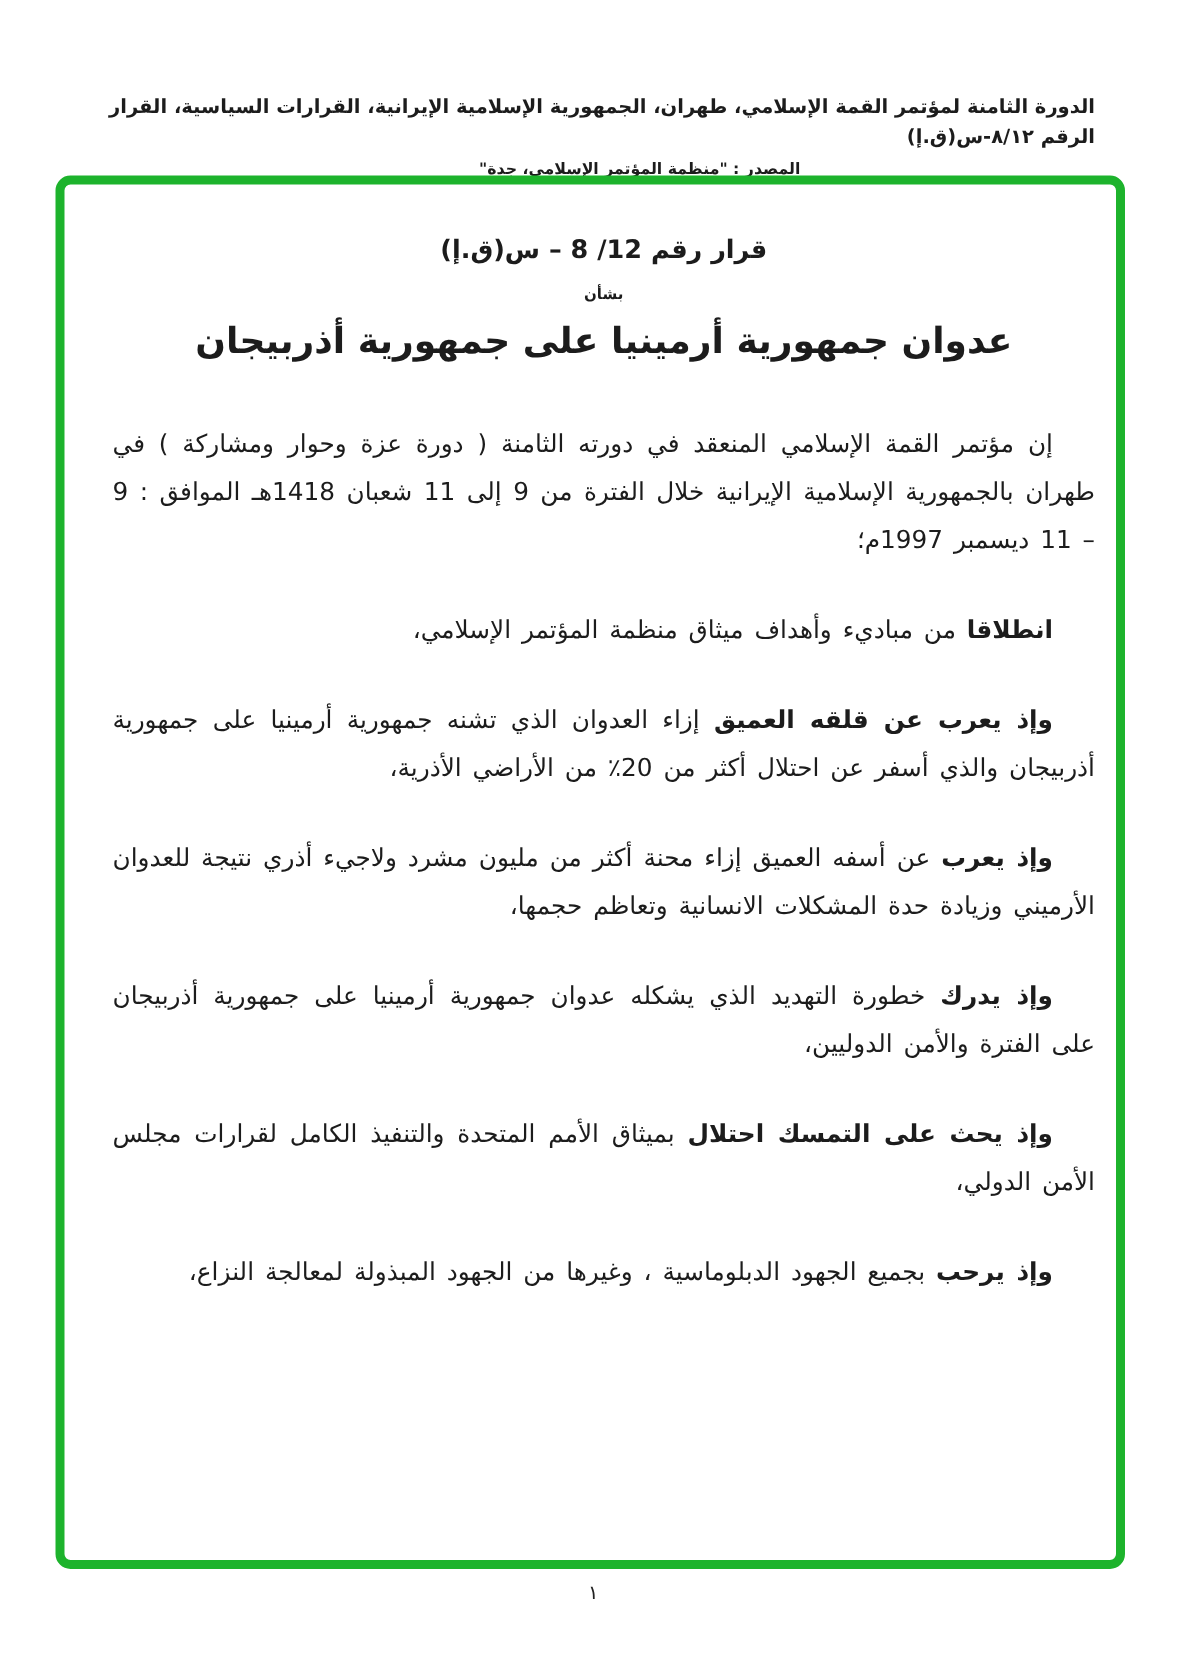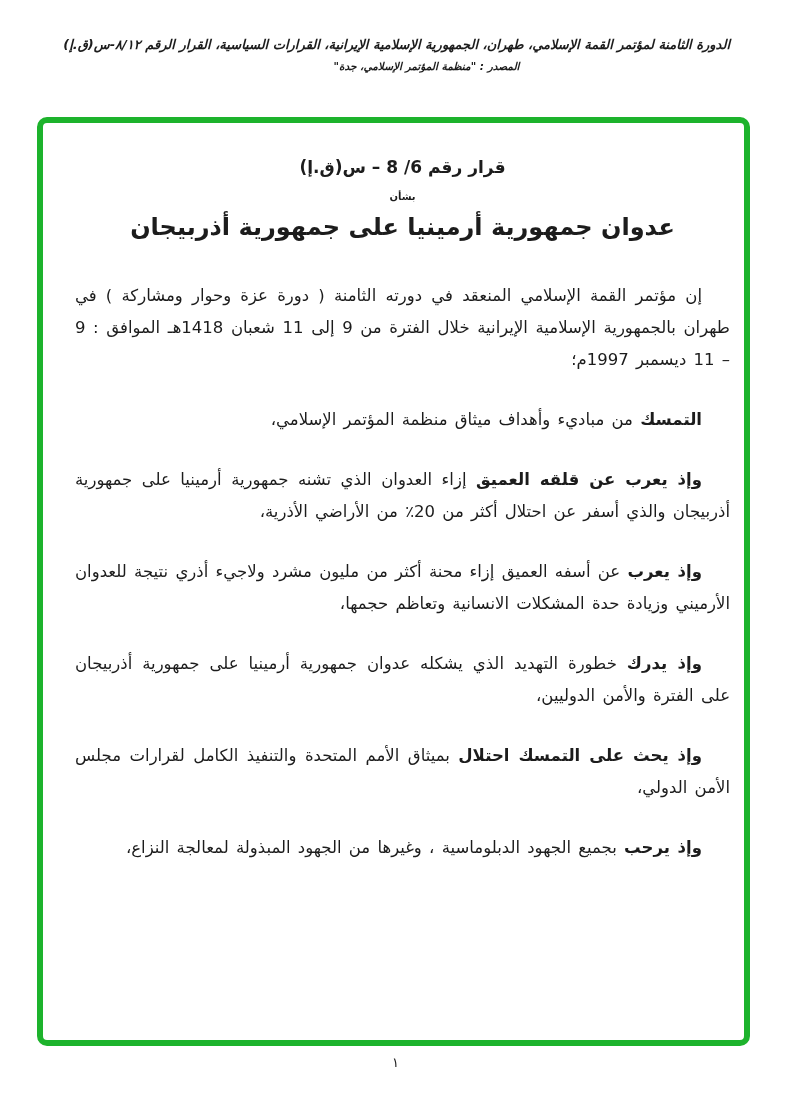--- a/index.html
+++ b/index.html
@@ -5,23 +5,22 @@
   * { margin: 0; padding: 0; box-sizing: border-box; }
   html, body { background: #ffffff; }
   body {
     width: 791px; height: 1103px;
     position: relative;
     font-family: "DejaVu Sans", "Liberation Sans", sans-serif;
     color: #1c1c1c;
     overflow: hidden;
   }
   .header {
-    position: absolute; top: 35px; left: 61px; right: 61px;
+    position: absolute; top: 62px; left: 61px; right: 61px;
     direction: rtl;
-    font-style: italic;
   }
   .header-citation {
     font-size: 13px; font-weight: bold; text-align: right; line-height: 20px;
   }
   .header-source {
     font-size: 10.5px; font-weight: bold; text-align: center;
     position: relative; left: 31px; line-height: 17px; margin-top: 3px;
   }
   .frame {
     position: absolute; left: 37px; top: 117px;
@@ -50,27 +49,27 @@
 </style>
 </head>
 <body>
 
 <div class="header">
   <div class="header-citation">الدورة الثامنة لمؤتمر القمة الإسلامي، طهران، الجمهورية الإسلامية الإيرانية، القرارات السياسية، القرار الرقم ٨/١٢-س(ق.إ)</div>
   <div class="header-source">المصدر : "منظمة المؤتمر الإسلامي، جدة"</div>
 </div>
 
 <div class="frame">
-  <div class="title t1">قرار رقم 6/ 8 – س(ق.إ)</div>
+  <div class="title t1">قرار رقم 12/ 8 – س(ق.إ)</div>
   <div class="title t2">بشأن</div>
   <div class="title t3">عدوان جمهورية أرمينيا على جمهورية أذربيجان</div>
 
   <p class="para"><span class="lead"></span><span>إن مؤتمر القمة الإسلامي المنعقد في دورته الثامنة ( دورة عزة وحوار ومشاركة ) في طهران بالجمهورية الإسلامية الإيرانية خلال الفترة من 9 إلى 11 شعبان 1418هـ الموافق : 9 – 11 ديسمبر 1997م؛</span></p>
 
-  <p class="para"><span class="lead">التمسك</span><span> من مباديء وأهداف ميثاق منظمة المؤتمر الإسلامي،</span></p>
+  <p class="para"><span class="lead">انطلاقا</span><span> من مباديء وأهداف ميثاق منظمة المؤتمر الإسلامي،</span></p>
 
   <p class="para"><span class="lead">وإذ يعرب عن قلقه العميق</span><span> إزاء العدوان الذي تشنه جمهورية أرمينيا على جمهورية أذربيجان والذي أسفر عن احتلال أكثر من 20٪ من الأراضي الأذرية،</span></p>
 
   <p class="para"><span class="lead">وإذ يعرب</span><span> عن أسفه العميق إزاء محنة أكثر من مليون مشرد ولاجيء أذري نتيجة للعدوان الأرميني وزيادة حدة المشكلات الانسانية وتعاظم حجمها،</span></p>
 
 
   <p class="para"><span class="lead">وإذ يدرك</span><span> خطورة التهديد الذي يشكله عدوان جمهورية أرمينيا على جمهورية أذربيجان على الفترة والأمن الدوليين،</span></p>
 
   <p class="para"><span class="lead">وإذ يحث على التمسك احتلال</span><span> بميثاق الأمم المتحدة والتنفيذ الكامل لقرارات مجلس الأمن الدولي،</span></p>
 

